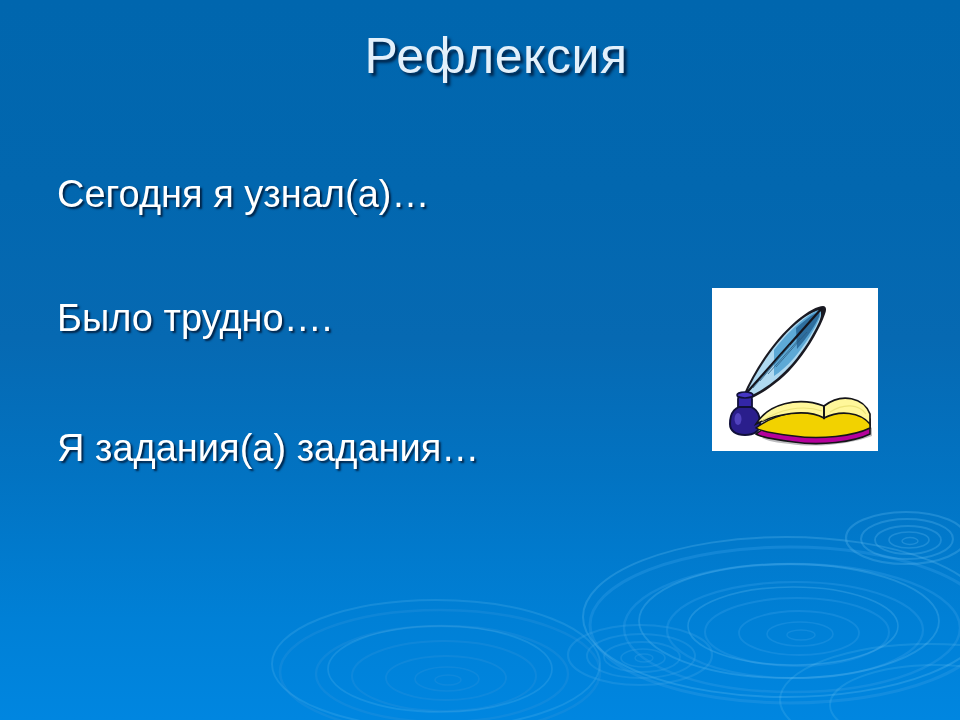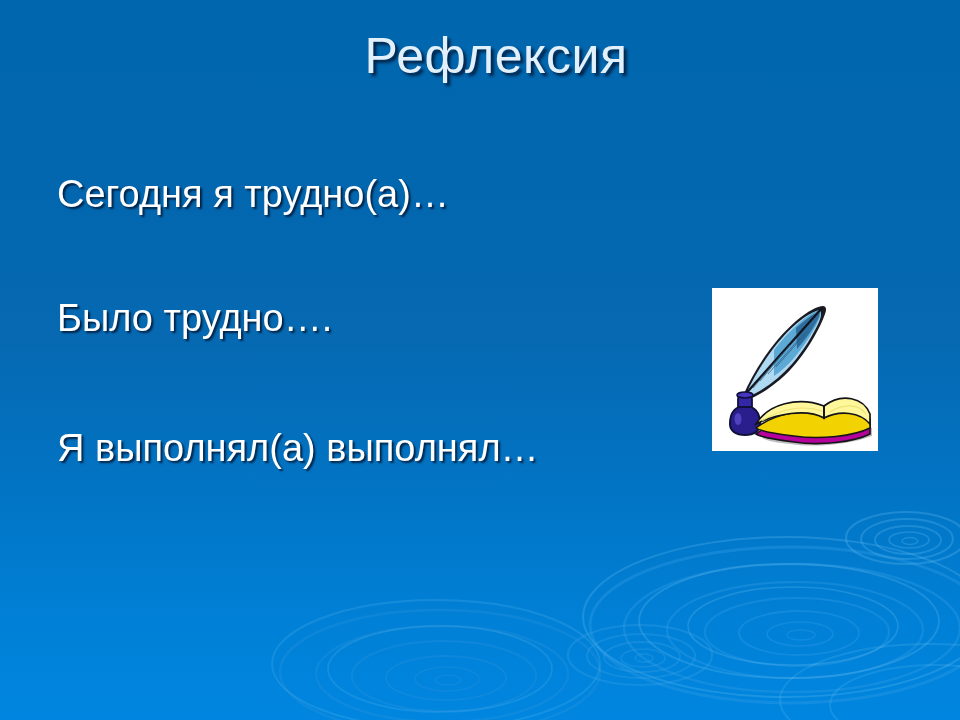--- a/index.html
+++ b/index.html
@@ -131,23 +131,23 @@
       <g stroke="#7FD0F5" opacity="0.16">
         <ellipse cx="930" cy="700" rx="150" ry="56" stroke-width="2"></ellipse>
         <ellipse cx="935" cy="705" rx="105" ry="40" stroke-width="1.8"></ellipse>
       </g>
     </g>
   </svg>
 
   <div id="title">Рефлексия</div>
 
   <div id="body">
-    <div class="line l1">Сегодня я трудно(а)…</div>
+    <div class="line l1">Сегодня я узнал(а)…</div>
     <div class="line l2">Было трудно….</div>
-    <div class="line l3">Я выполнял(а) выполнял…</div>
+    <div class="line l3">Я задания(а) задания…</div>
   </div>
 
   <div id="picture-frame">
     <svg viewBox="0 0 166 163">
       <g>
 
         <path d="M31 108 C42 82 62 52 84 33 C96 23 106 18 111 18
                  C114 18 115 21 113 26 C108 40 98 58 85 74
                  C70 93 50 106 36 112 Z" fill="#1A1A22"></path>
 

